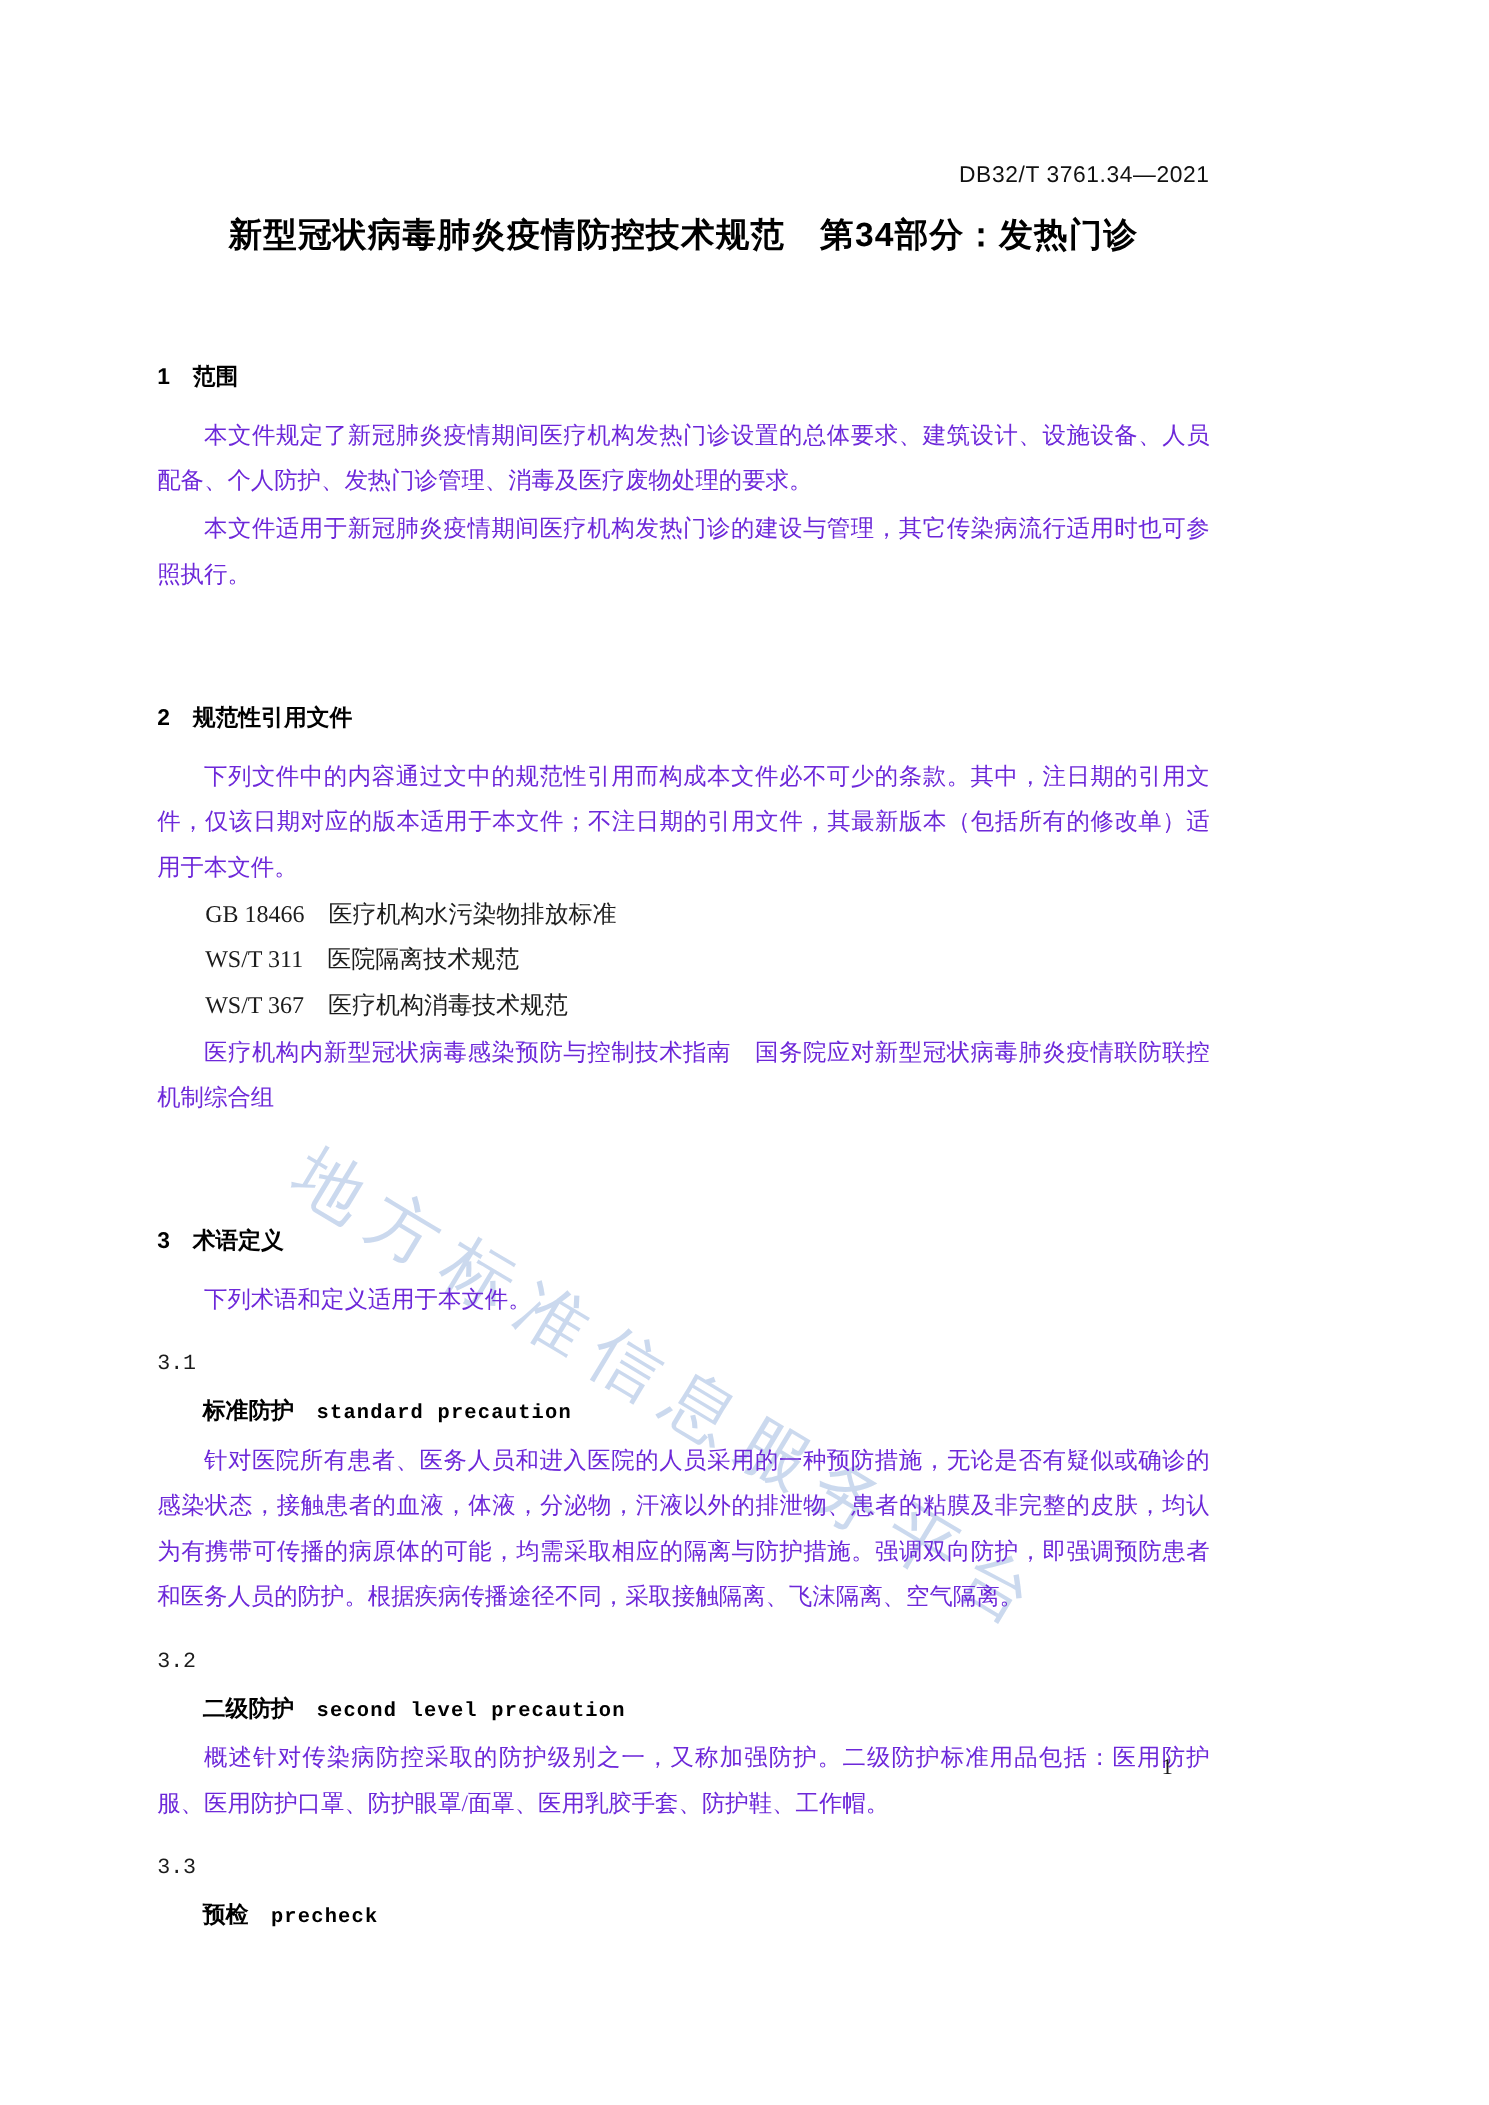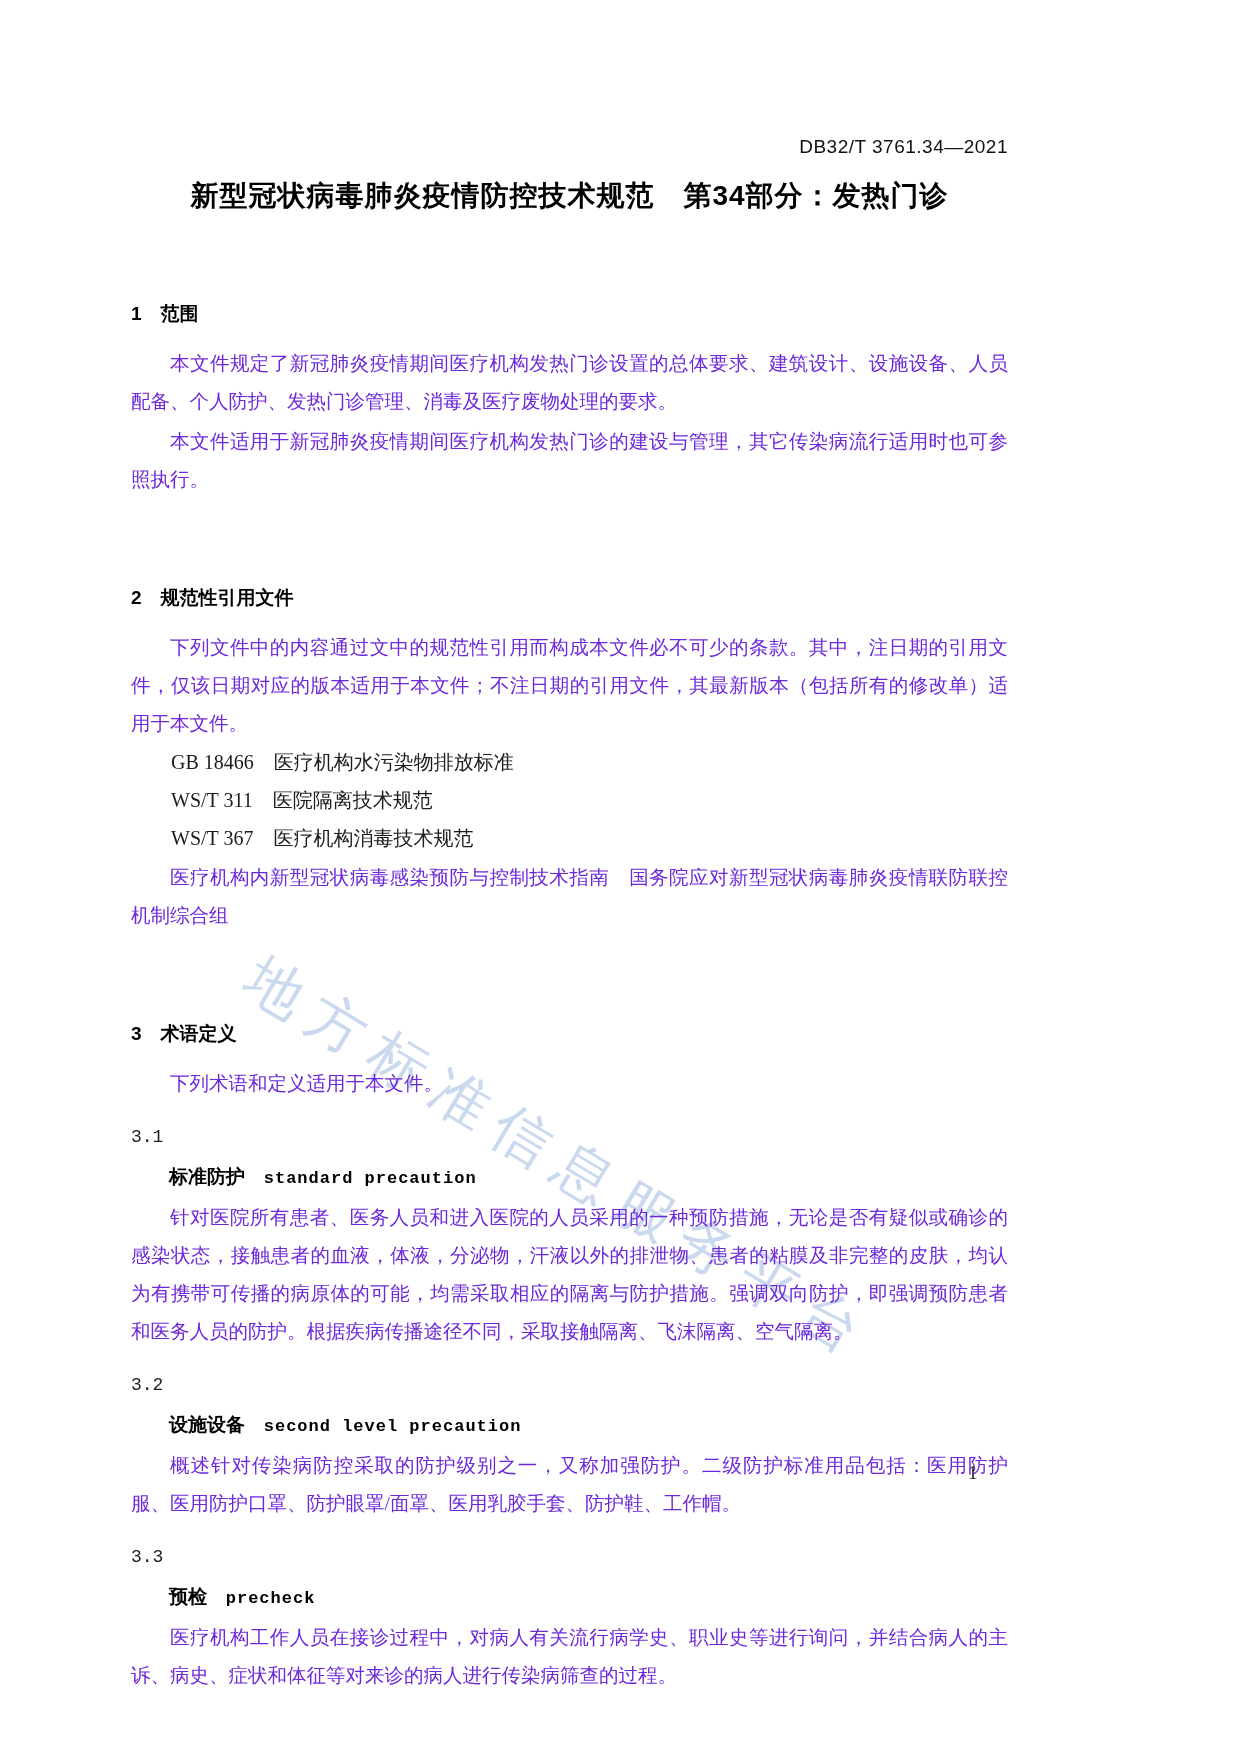--- a/index.html
+++ b/index.html
@@ -153,29 +153,28 @@
 
     <div class="term-number">3.1</div>
     <div class="term-title">
       <span class="term-zh">标准防护</span>
       <span class="term-en">standard precaution</span>
     </div>
     <p class="para follow">针对医院所有患者、医务人员和进入医院的人员采用的一种预防措施，无论是否有疑似或确诊的感染状态，接触患者的血液，体液，分泌物，汗液以外的排泄物、患者的粘膜及非完整的皮肤，均认为有携带可传播的病原体的可能，均需采取相应的隔离与防护措施。强调双向防护，即强调预防患者和医务人员的防护。根据疾病传播途径不同，采取接触隔离、飞沫隔离、空气隔离。</p>
 
     <div class="term-number">3.2</div>
     <div class="term-title">
-      <span class="term-zh">设施设备</span>
+      <span class="term-zh">二级防护</span>
       <span class="term-en">second level precaution</span>
     </div>
     <p class="para follow">概述针对传染病防控采取的防护级别之一，又称加强防护。二级防护标准用品包括：医用防护服、医用防护口罩、防护眼罩/面罩、医用乳胶手套、防护鞋、工作帽。</p>
 
     <div class="term-number">3.3</div>
     <div class="term-title">
       <span class="term-zh">预检</span>
       <span class="term-en">precheck</span>
     </div>
-    <p class="para follow">医疗机构工作人员在接诊过程中，对病人有关流行病学史、职业史等进行询问，并结合病人的主诉、病史、症状和体征等对来诊的病人进行传染病筛查的过程。</p>
 
   </div>
 
   <div class="page-number">1</div>
 
 </div>
 
 </body></html>

